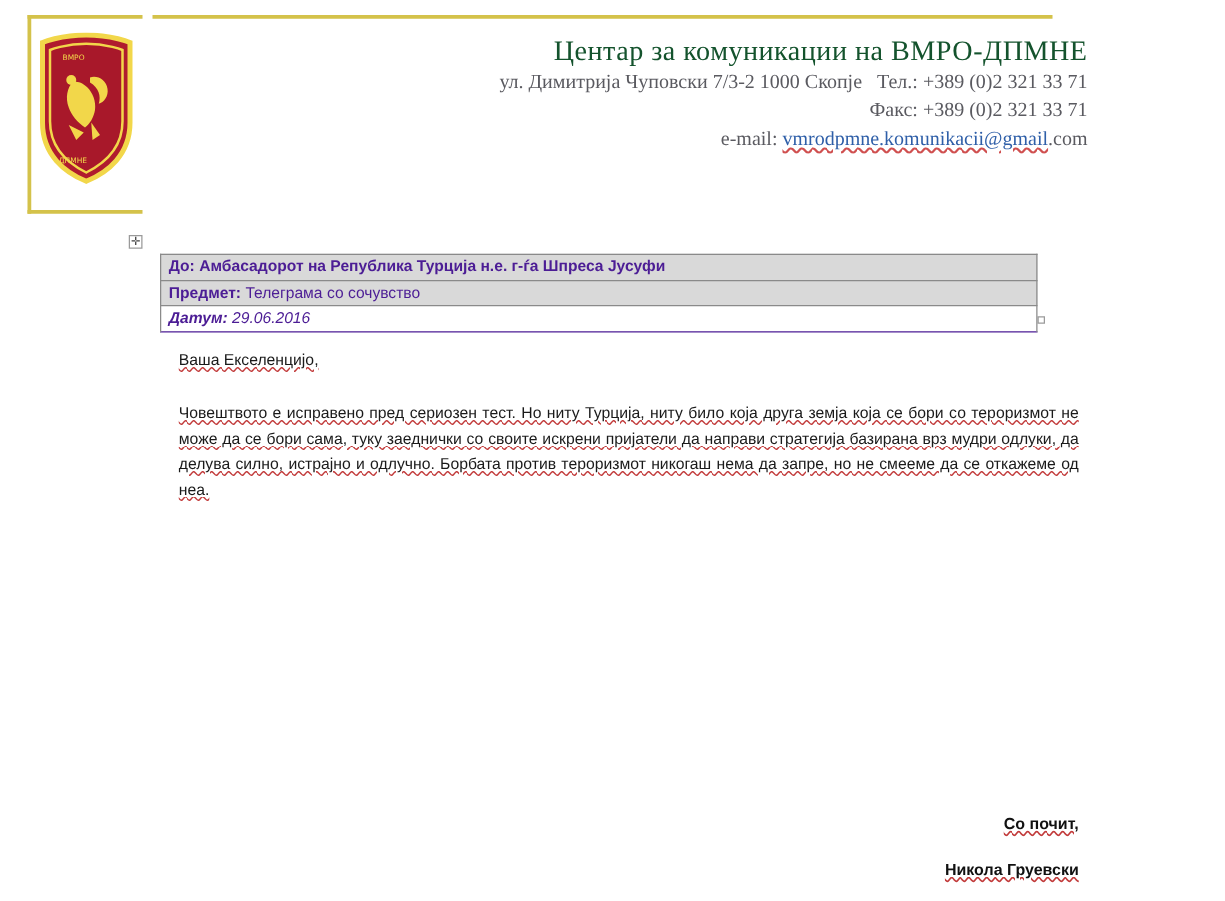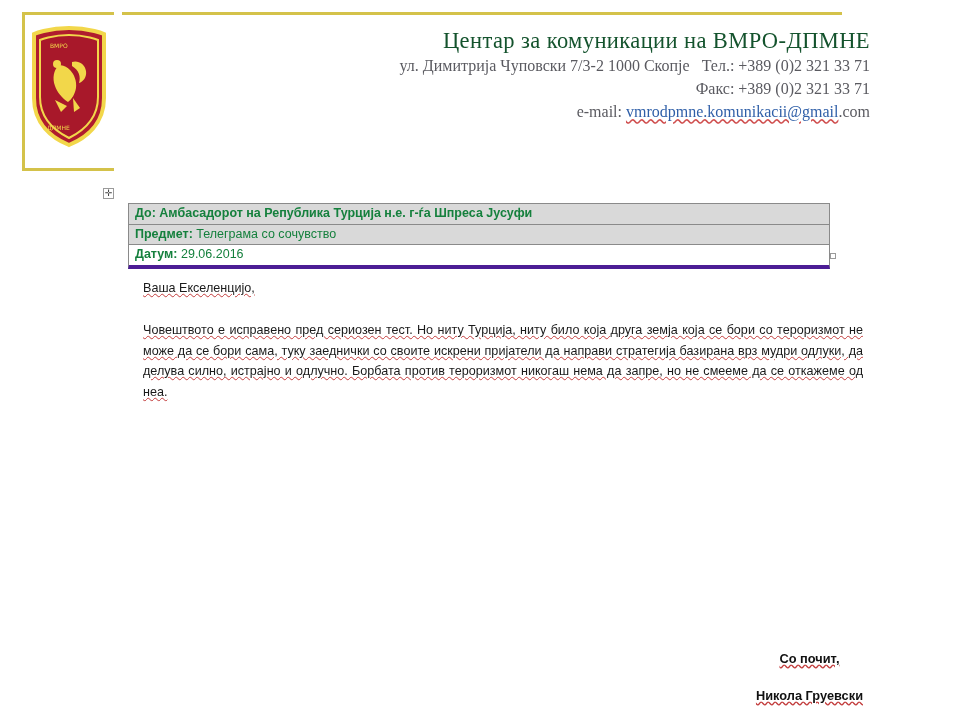--- a/index.html
+++ b/index.html
@@ -139,25 +139,26 @@
     border-collapse: collapse;
     box-sizing: border-box;
   }
   .recip-table .row {
     display: block;
     border: 1px solid #8a8a8a;
     border-bottom: none;
     box-sizing: border-box;
     padding: 2px 6px;
     font-size: 12.5px;
-    color: #15803d;
+    color: #4c1d95;
     line-height: 1.25;
   }
   .recip-table .row:last-child {
-    border-bottom: 4px solid #4c1d95;
+    border-bottom: 1px solid #4c1d95;
+    font-style: italic;
   }
   .recip-table .row.shaded {
     background: #d9d9d9;
   }
   .recip-table .lbl {
     font-weight: bold;
   }
   .recip-table .val-bold {
     font-weight: bold;
   }
@@ -178,21 +179,20 @@
   }
   .letter p.salutation {
     margin-bottom: 22px;
     text-align: left;
   }
   .spell {
     text-decoration: underline;
     text-decoration-style: wavy;
     text-decoration-color: #c23b3b;
     text-decoration-thickness: 1px;
-    text-align: center;
   }
 
   .signoff {
     position: absolute;
     right: 117px;
     top: 651px;
     text-align: right;
     font-size: 12.8px;
     font-weight: bold;
     color: #111;

